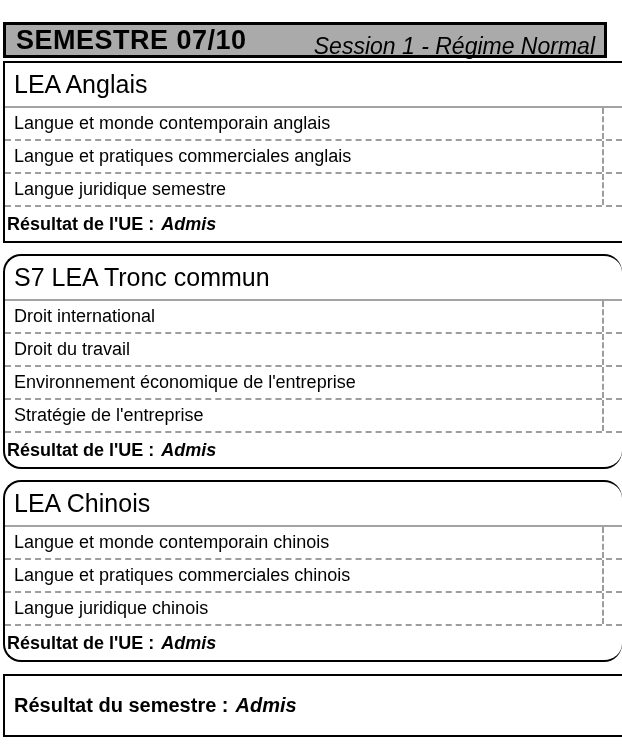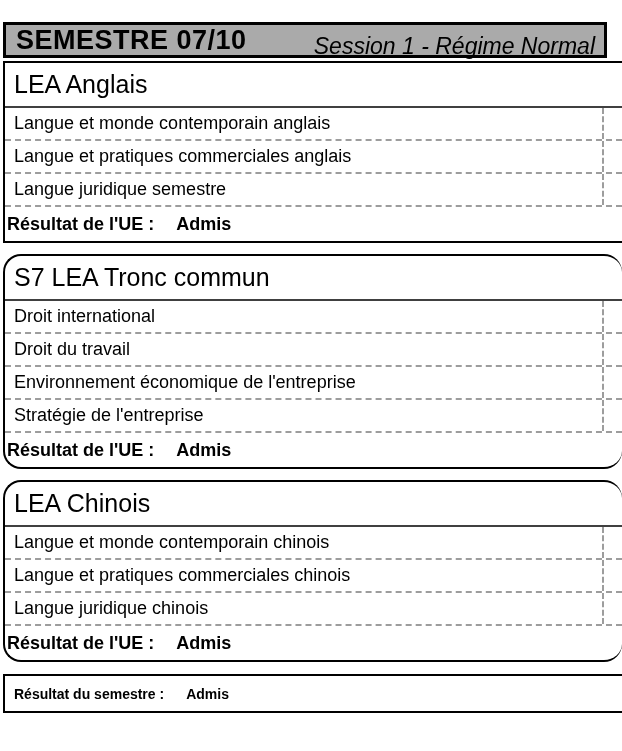--- a/index.html
+++ b/index.html
@@ -41,21 +41,21 @@
     border-right: none;
     margin-top: 3px;
     background: #fff;
   }
   .block + .block { margin-top: 11px; border-radius: 18px; }
   .ue-title {
     height: 43px;
     display: flex; align-items: center;
     padding-left: 9px;
     font-size: 25px;
-    border-bottom: 2px solid #404040;
+    border-bottom: 2px solid #a3a3a3;
   }
   .course-row {
     height: 31px;
     display: flex; align-items: stretch;
     border-bottom: 2px dashed #9d9d9d;
   }
   .course-name {
     flex: 1;
     display: flex; align-items: center;
     padding-left: 9px;
@@ -64,32 +64,32 @@
   .grade-cell {
     width: 18px;
     border-left: 2px dashed #9d9d9d;
   }
   .result-row {
     height: 34px;
     display: flex; align-items: center;
     padding-left: 2px;
     font-size: 18px; font-weight: bold;
   }
-  .result-value { margin-left: 22px; }
+  .result-value { font-style: italic; margin-left: 7px; }
 
   
   .semester-result {
     box-sizing: border-box;
-    width: 619px; height: 39px;
+    width: 619px; height: 63px;
     border: 2px solid #000;
     border-right: none;
     margin-top: 12px;
     display: flex; align-items: center;
     padding-left: 9px;
-    font-size: 14px; font-weight: bold;
+    font-size: 20px; font-weight: bold;
   }
 </style>
 </head>
 <body>
 
 <div class="page">
 
   <div class="sem-header">
     <div class="sem-title">SEMESTRE 07/10</div>
     <div class="sem-session">Session 1 - Régime Normal</div>

